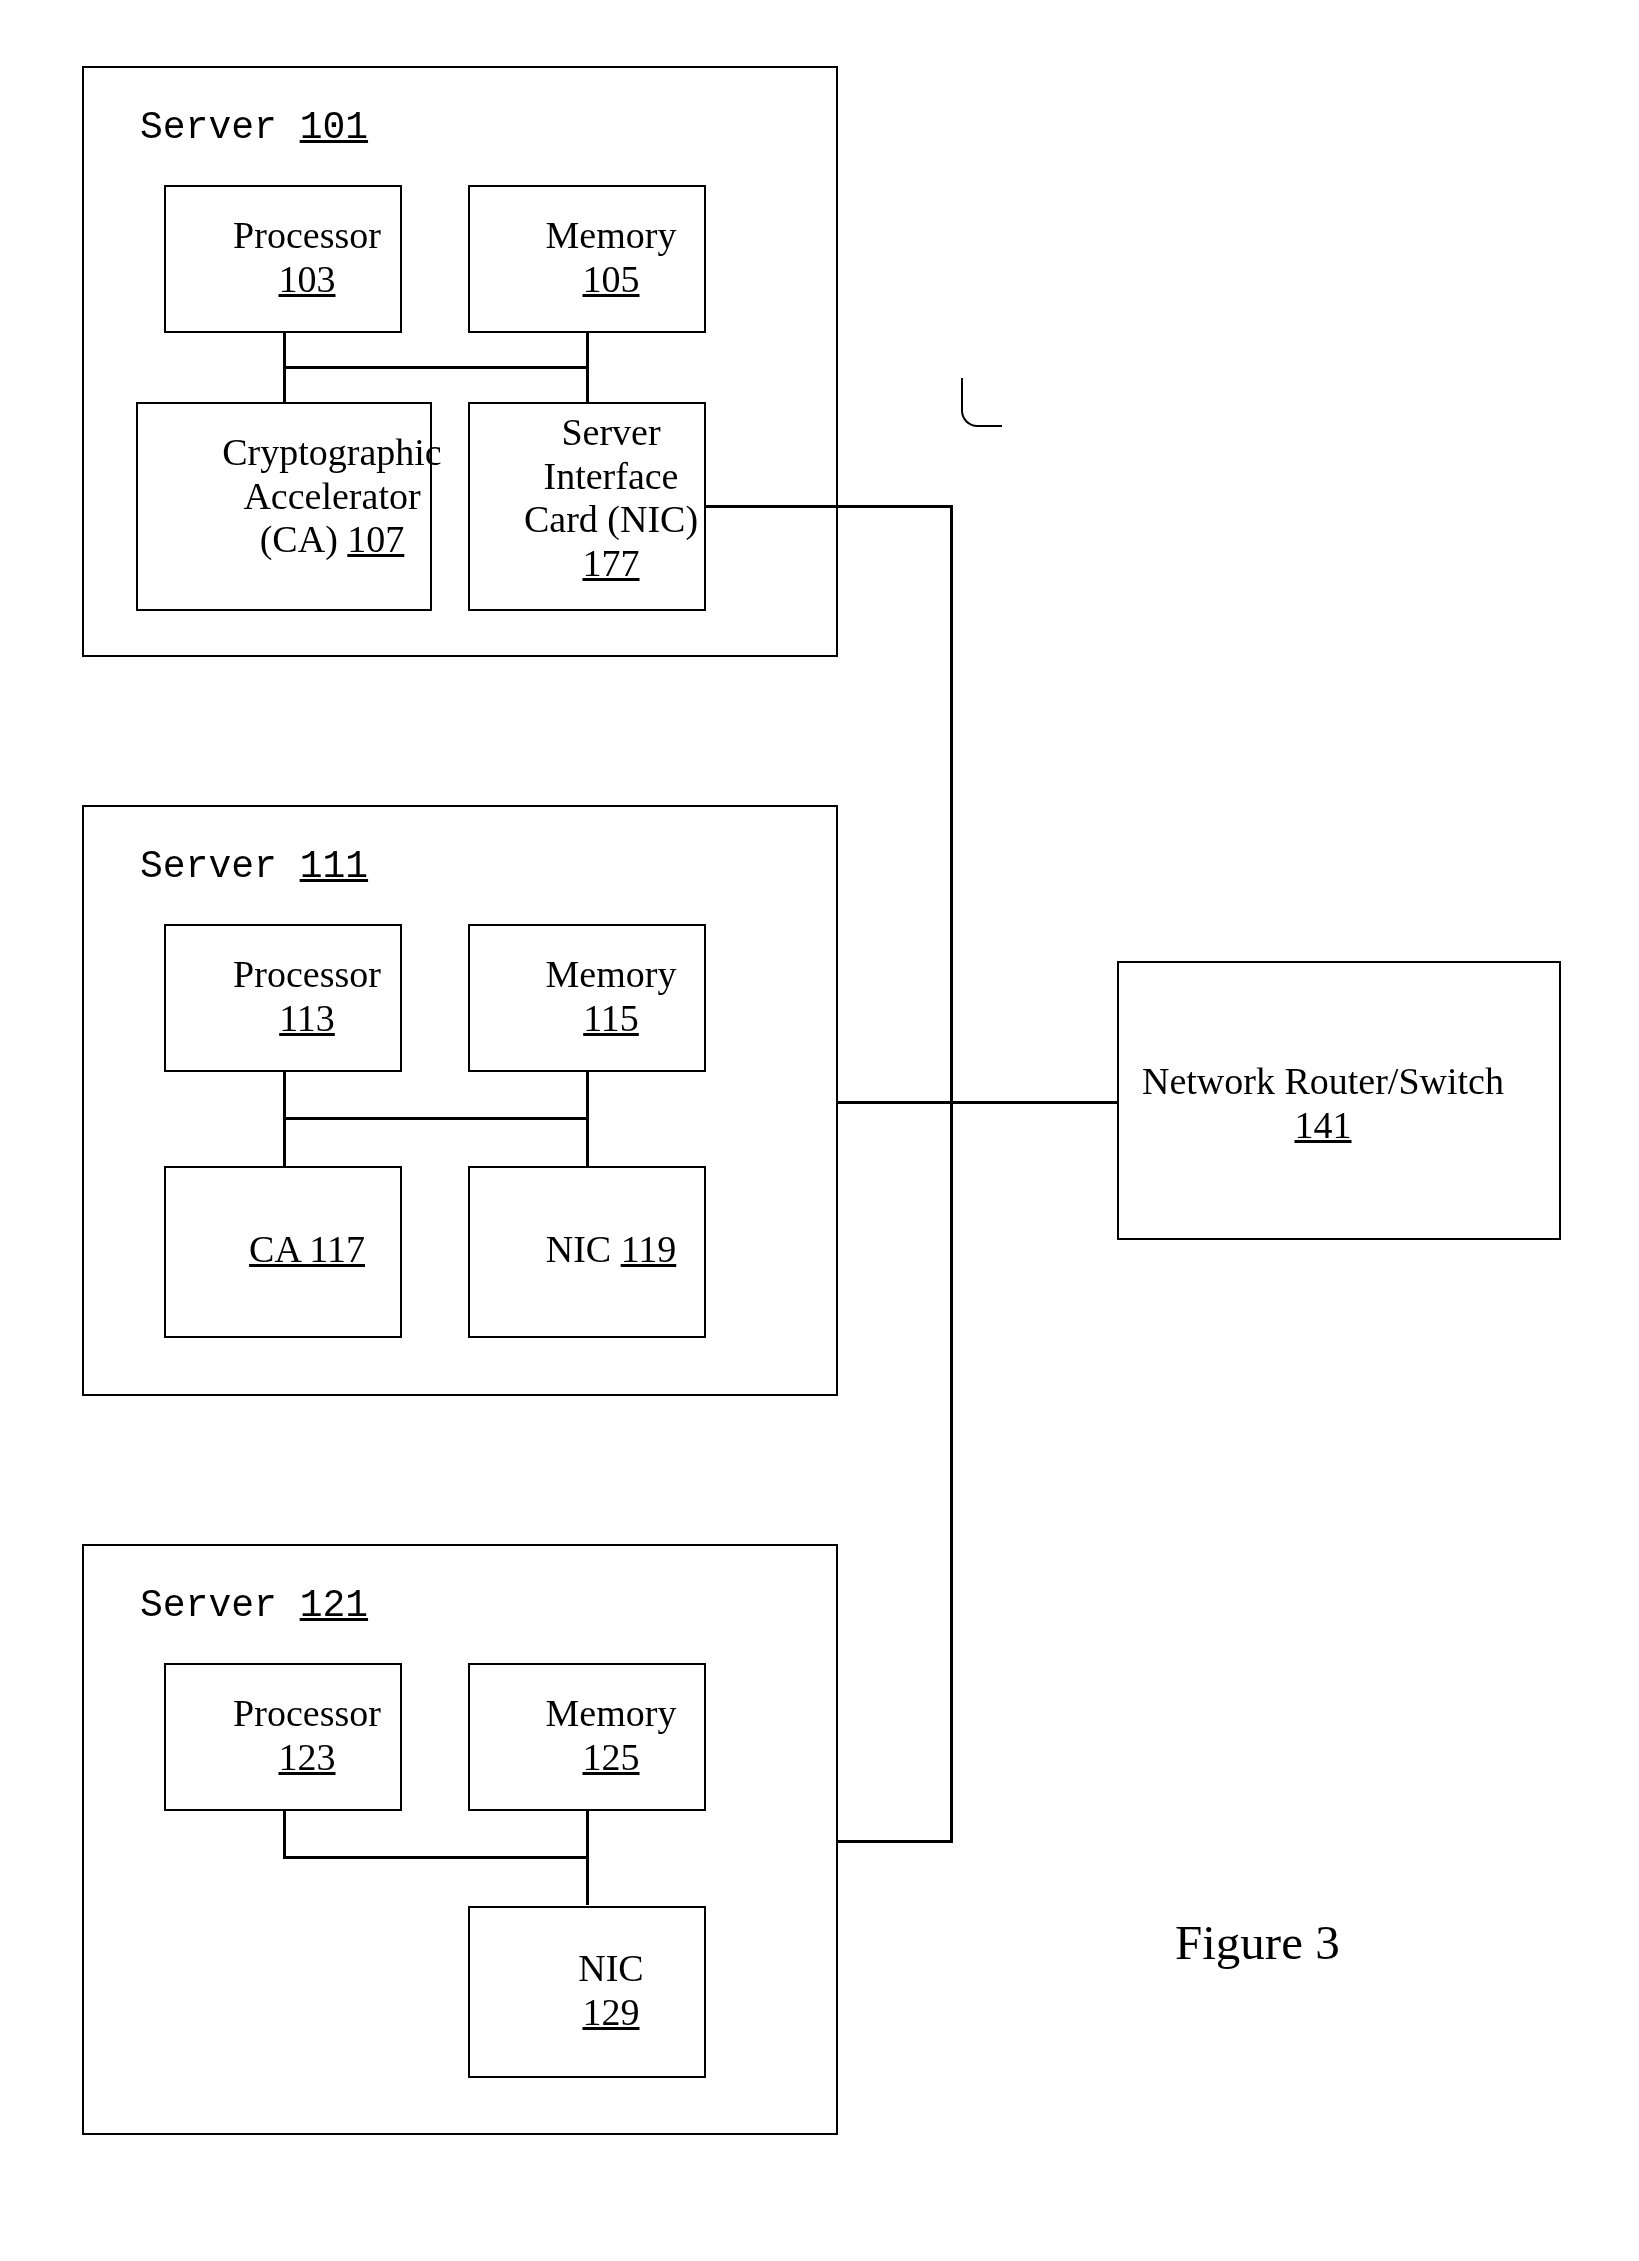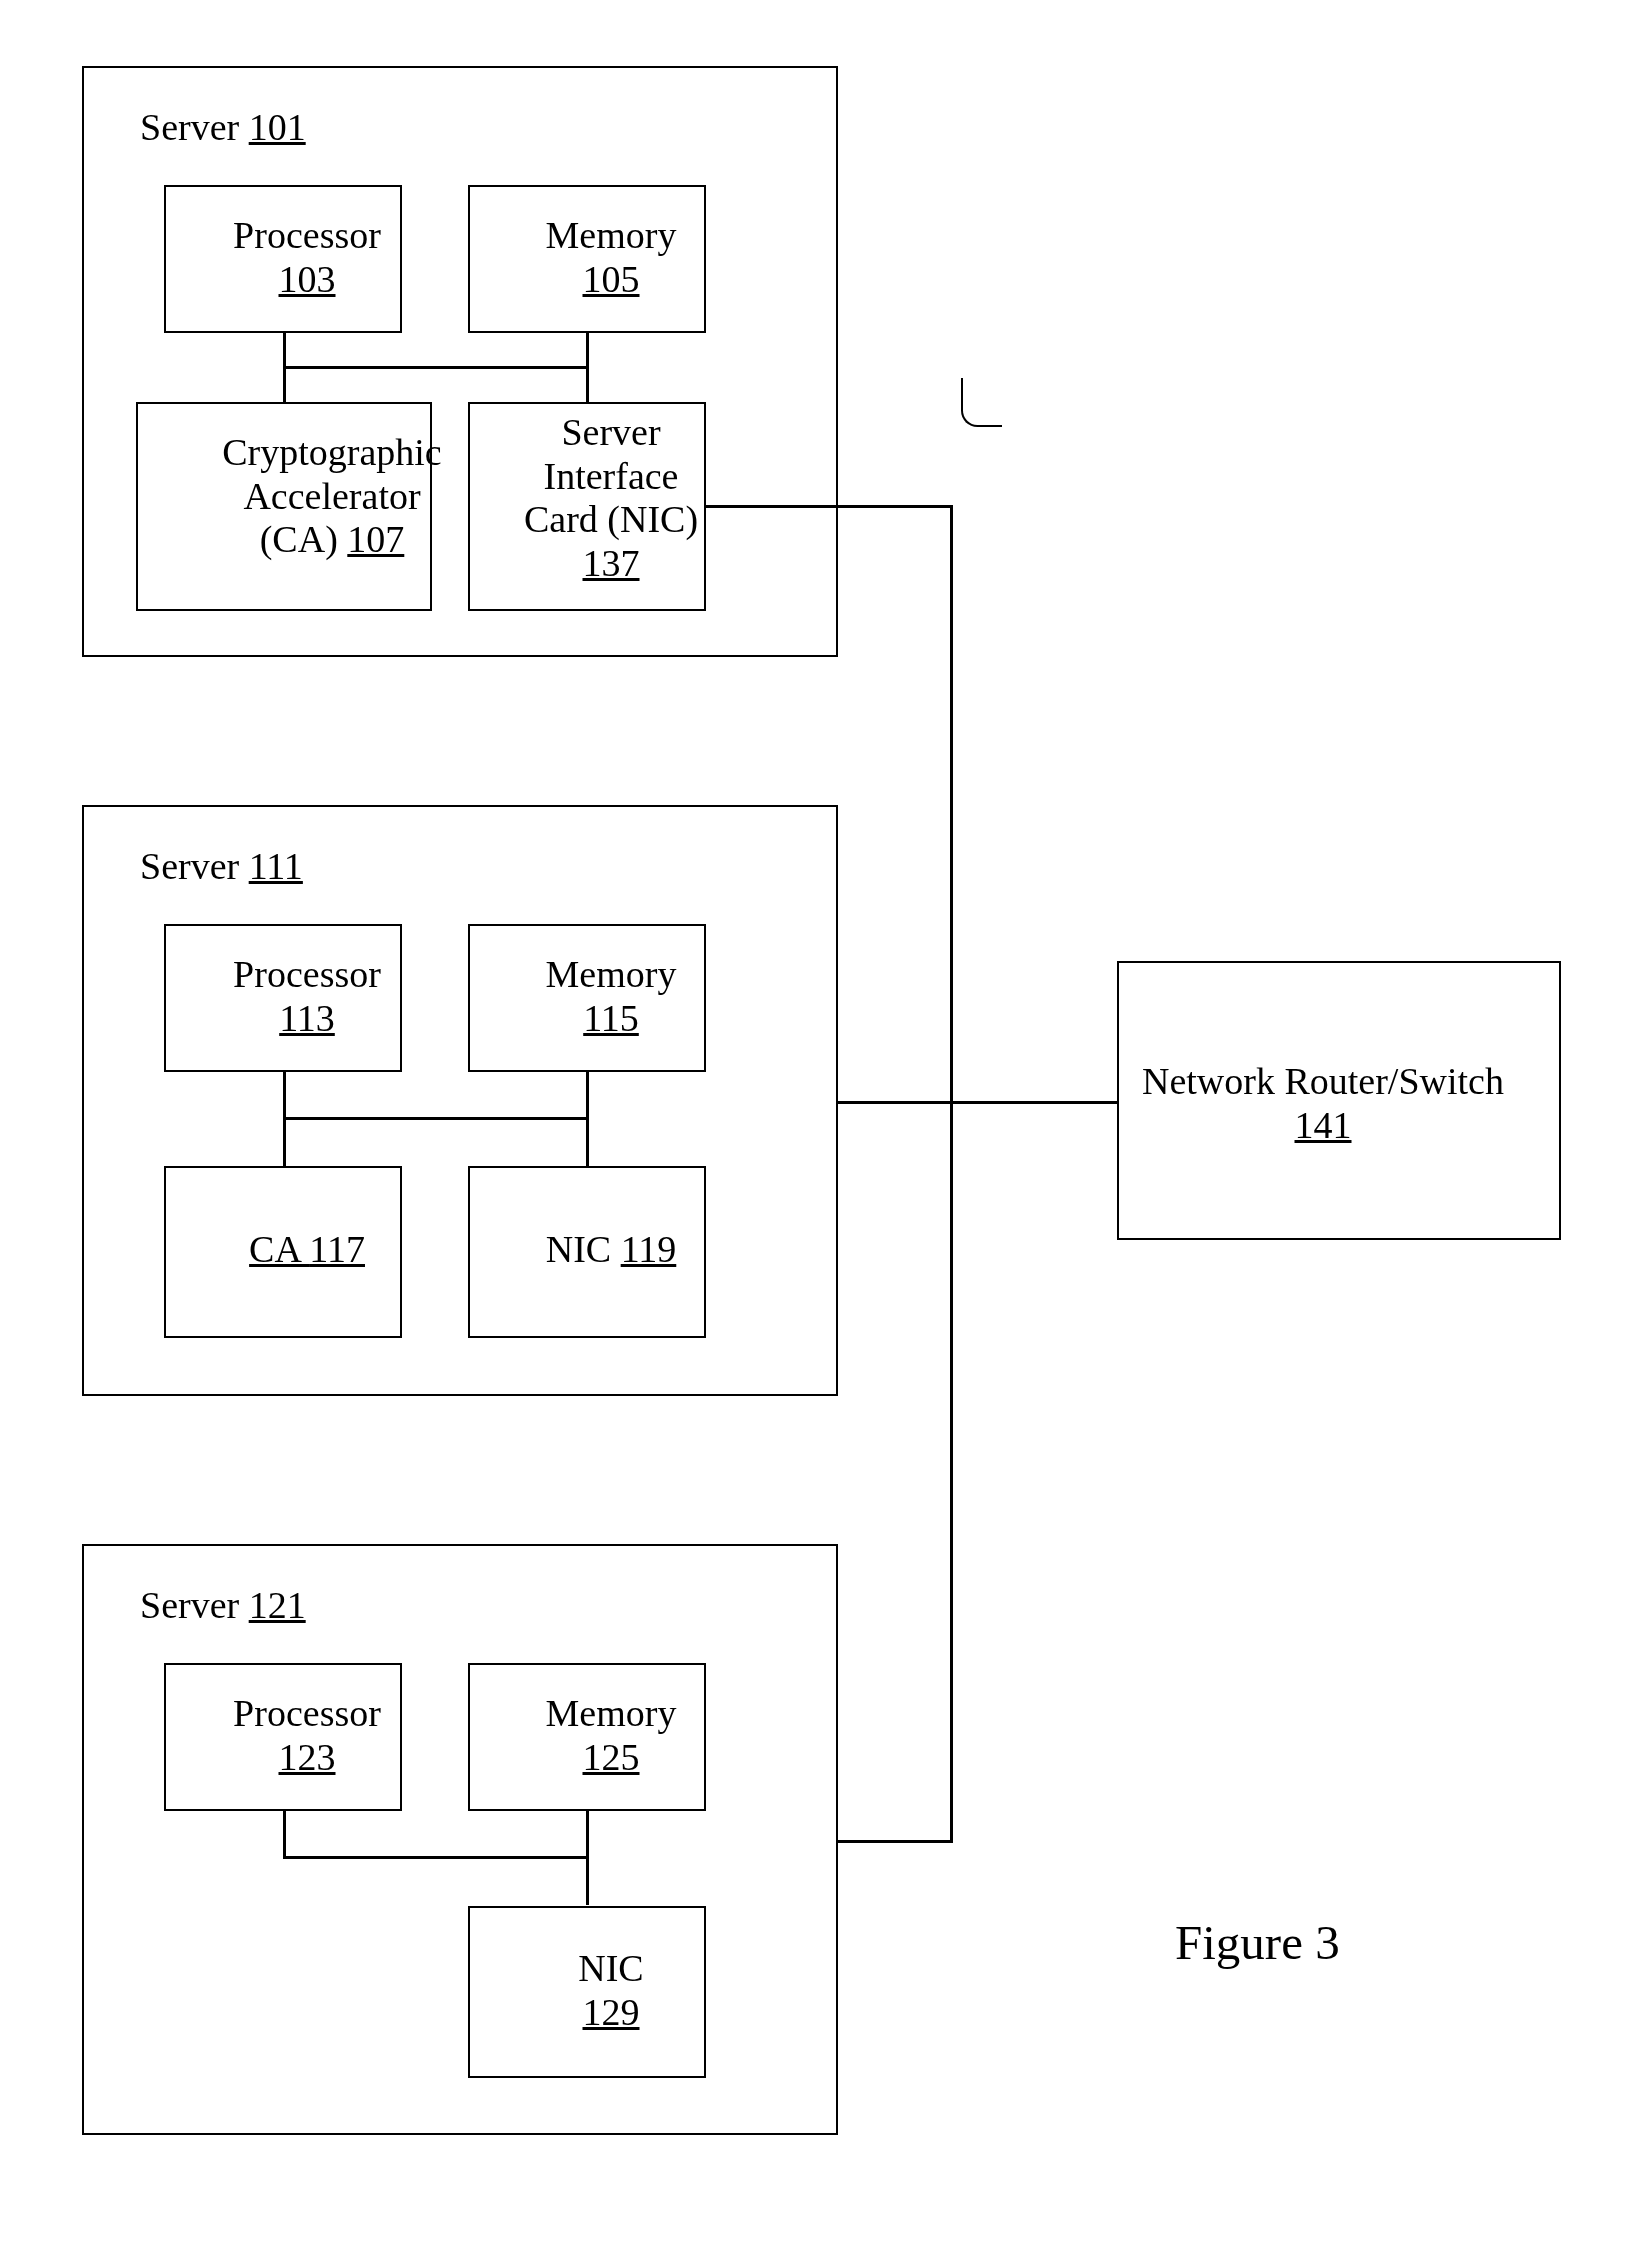--- a/index.html
+++ b/index.html
@@ -25,20 +25,21 @@
     font-size: 38px;
     line-height: 1.15;
     text-align: center;
     padding-left: 24px;
   }
   .title-label {
     position: absolute;
     font-size: 38px;
     line-height: 1.1;
     text-align: left;
+    font-family: Liberation Mono, monospace;
   }
   .underline {
     text-decoration: underline;
   }
   .line {
     position: absolute;
     background: #000;
   }
   .line-h { height: 2.5px; }
   .line-v { width: 2.5px; }
@@ -91,21 +92,21 @@
     <span>Cryptographic</span><br>
     <span>Accelerator</span><br>
     <span>(CA) </span><span class="underline">107</span>
   </div>
 
   <div class="box" style="left:468px; top:402px; width:238px; height:209px;"></div>
   <div class="label" style="left:468px; top:411px; width:238px;">
     <span>Server</span><br>
     <span>Interface</span><br>
     <span>Card (NIC)</span><br>
-    <span class="underline">137</span>
+    <span class="underline">177</span>
   </div>
 
   <div class="line line-v" style="left:283px; top:333px; height:33px;"></div>
 
   <div class="line line-v" style="left:586px; top:333px; height:33px;"></div>
 
   <div class="line line-h" style="left:283px; top:366px; width:306px;"></div>
 
   <div class="line line-v" style="left:283px; top:366px; height:37px;"></div>
 

